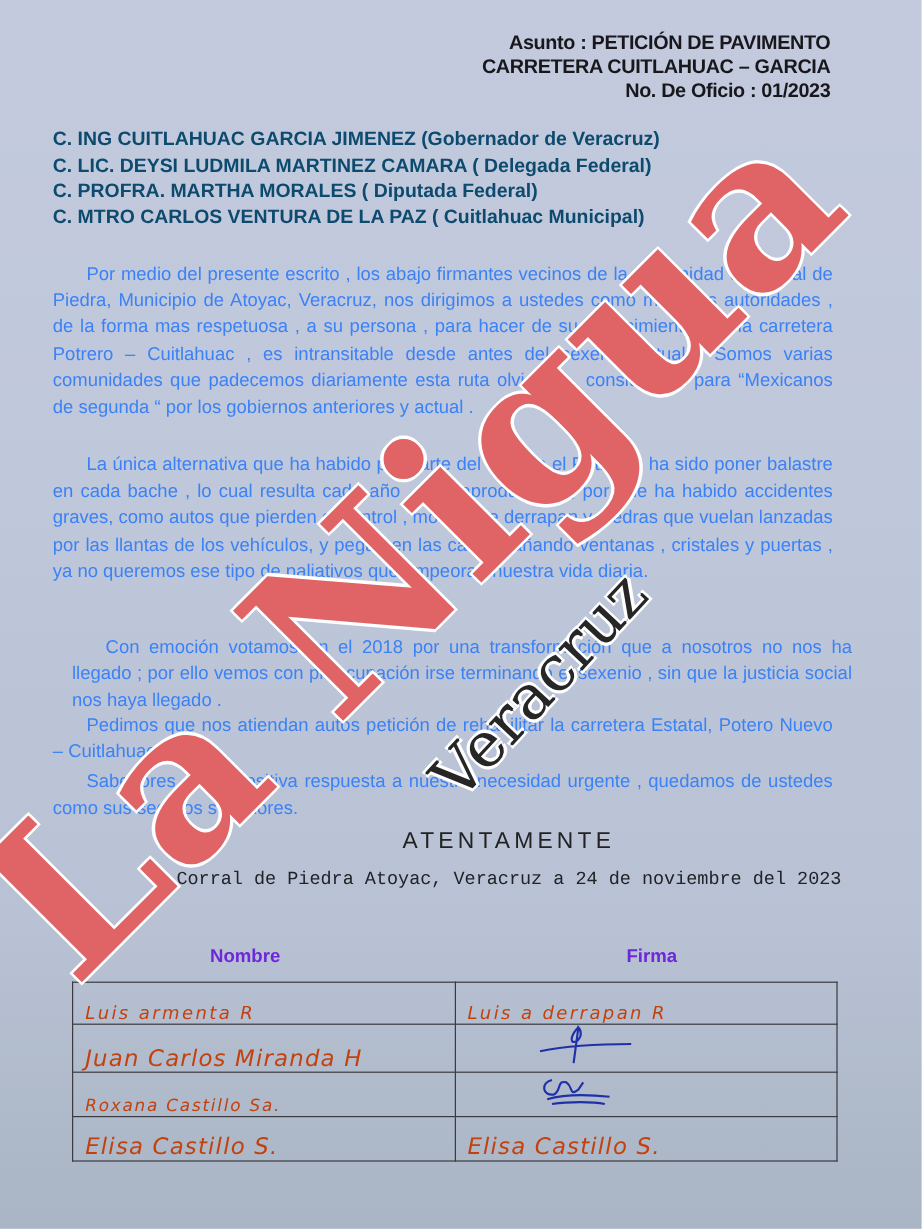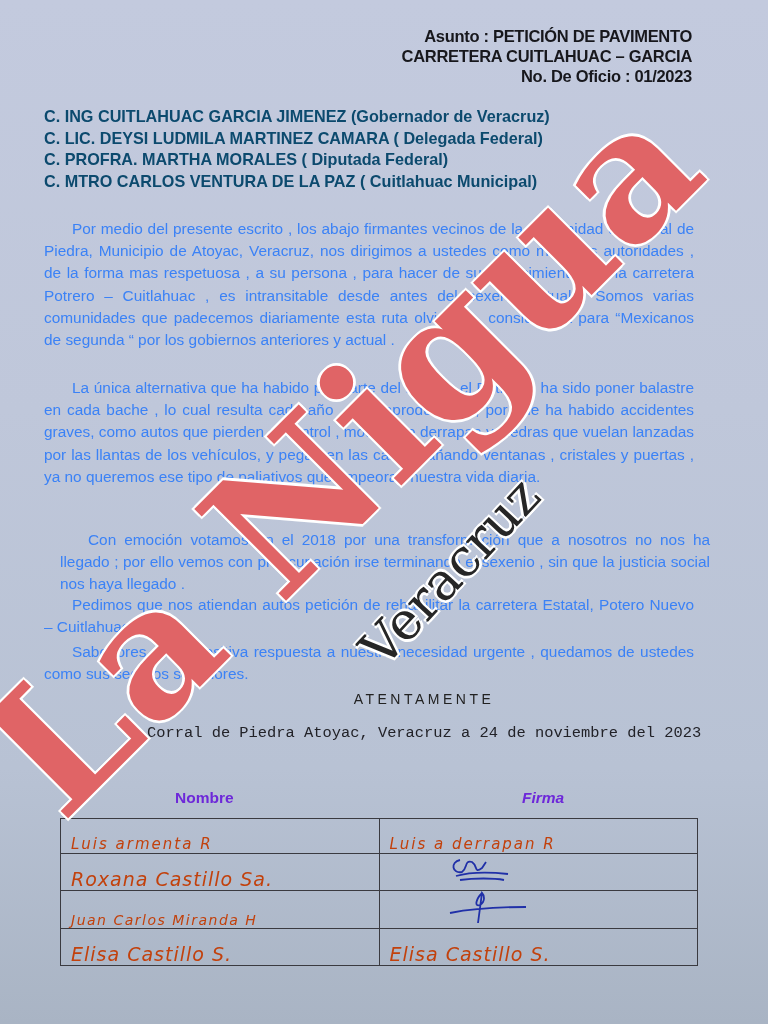--- a/index.html
+++ b/index.html
@@ -24,32 +24,32 @@
     font-size: 15.4px; line-height: 22.2px; text-align: justify; color: #3b82f6;
     text-indent: 28px;
   }
   .p1 { top: 218px; }
   .p2 { top: 377px; }
   .p3 { top: 513px; }
   .p4 { top: 594px; }
   .p5 { top: 641px; }
   .closing {
     position: absolute; left: 0; width: 768px; top: 691px; text-align: center;
-    font-size: 14px; letter-spacing: 3.5px; color: #222;
+    font-size: 19px; letter-spacing: 3.5px; color: #222;
     padding-left: 80px; box-sizing: border-box;
   }
   .place-date {
     position: absolute; left: 147px; top: 724px;
     font-size: 15.4px; color: #222228; font-family: Liberation Mono, monospace;
   }
   .col-head {
     position: absolute; top: 789px; font-weight: bold; font-size: 15.5px; color: #6d28d9;
   }
   .col-name { left: 175px; }
-  .col-sign { left: 522px; font-style: italic; }
+  .col-sign { left: 522px; }
   table.sig {
     position: absolute; left: 60px; top: 818px; width: 638px;
     border-collapse: collapse;
   }
   table.sig td {
     border: 1.5px solid #3a3a40; height: 36px; width: 50%;
     font-family: "DejaVu Sans", sans-serif; font-style: italic;
     color: #c2410c; font-size: 19px; padding: 0 10px; vertical-align: bottom;
     letter-spacing: 1px;
   }
@@ -106,32 +106,32 @@
   <div class="col-head col-name">Nombre</div>
   <div class="col-head col-sign">Firma</div>
 
   <table class="sig">
     <tbody>
         <tr>
       <td>Luis armenta R</td>
       <td>Luis a derrapan R</td>
     </tr>
     <tr>
+      <td>Juan Carlos Miranda H</td>
+      <td>
+        <svg width="140" height="34" viewBox="0 0 140 34">
+          <path d="M92 2 C86 8 84 16 90 14 C96 10 94 4 92 2 L88 32 M60 22 C80 18 110 16 136 16" stroke="#2030a8" stroke-width="1.8" fill="none"></path>
+        </svg>
+      </td>
+    </tr>
+    <tr>
       <td>Roxana Castillo Sa.</td>
       <td>
         <svg width="120" height="32" viewBox="0 0 120 32">
           <path d="M70 6 C60 8 62 20 72 18 C78 14 74 6 82 8 C88 12 84 20 92 14 L96 8 M66 22 C80 18 100 18 118 20 M70 26 C84 24 104 24 114 26" stroke="#2030a8" stroke-width="1.8" fill="none"></path>
-        </svg>
-      </td>
-    </tr>
-    <tr>
-      <td>Juan Carlos Miranda H</td>
-      <td>
-        <svg width="140" height="34" viewBox="0 0 140 34">
-          <path d="M92 2 C86 8 84 16 90 14 C96 10 94 4 92 2 L88 32 M60 22 C80 18 110 16 136 16" stroke="#2030a8" stroke-width="1.8" fill="none"></path>
         </svg>
       </td>
     </tr>
     <tr>
       <td>Elisa Castillo S.</td>
       <td>Elisa Castillo S.</td>
     </tr>
   </tbody>
     </table>
 

